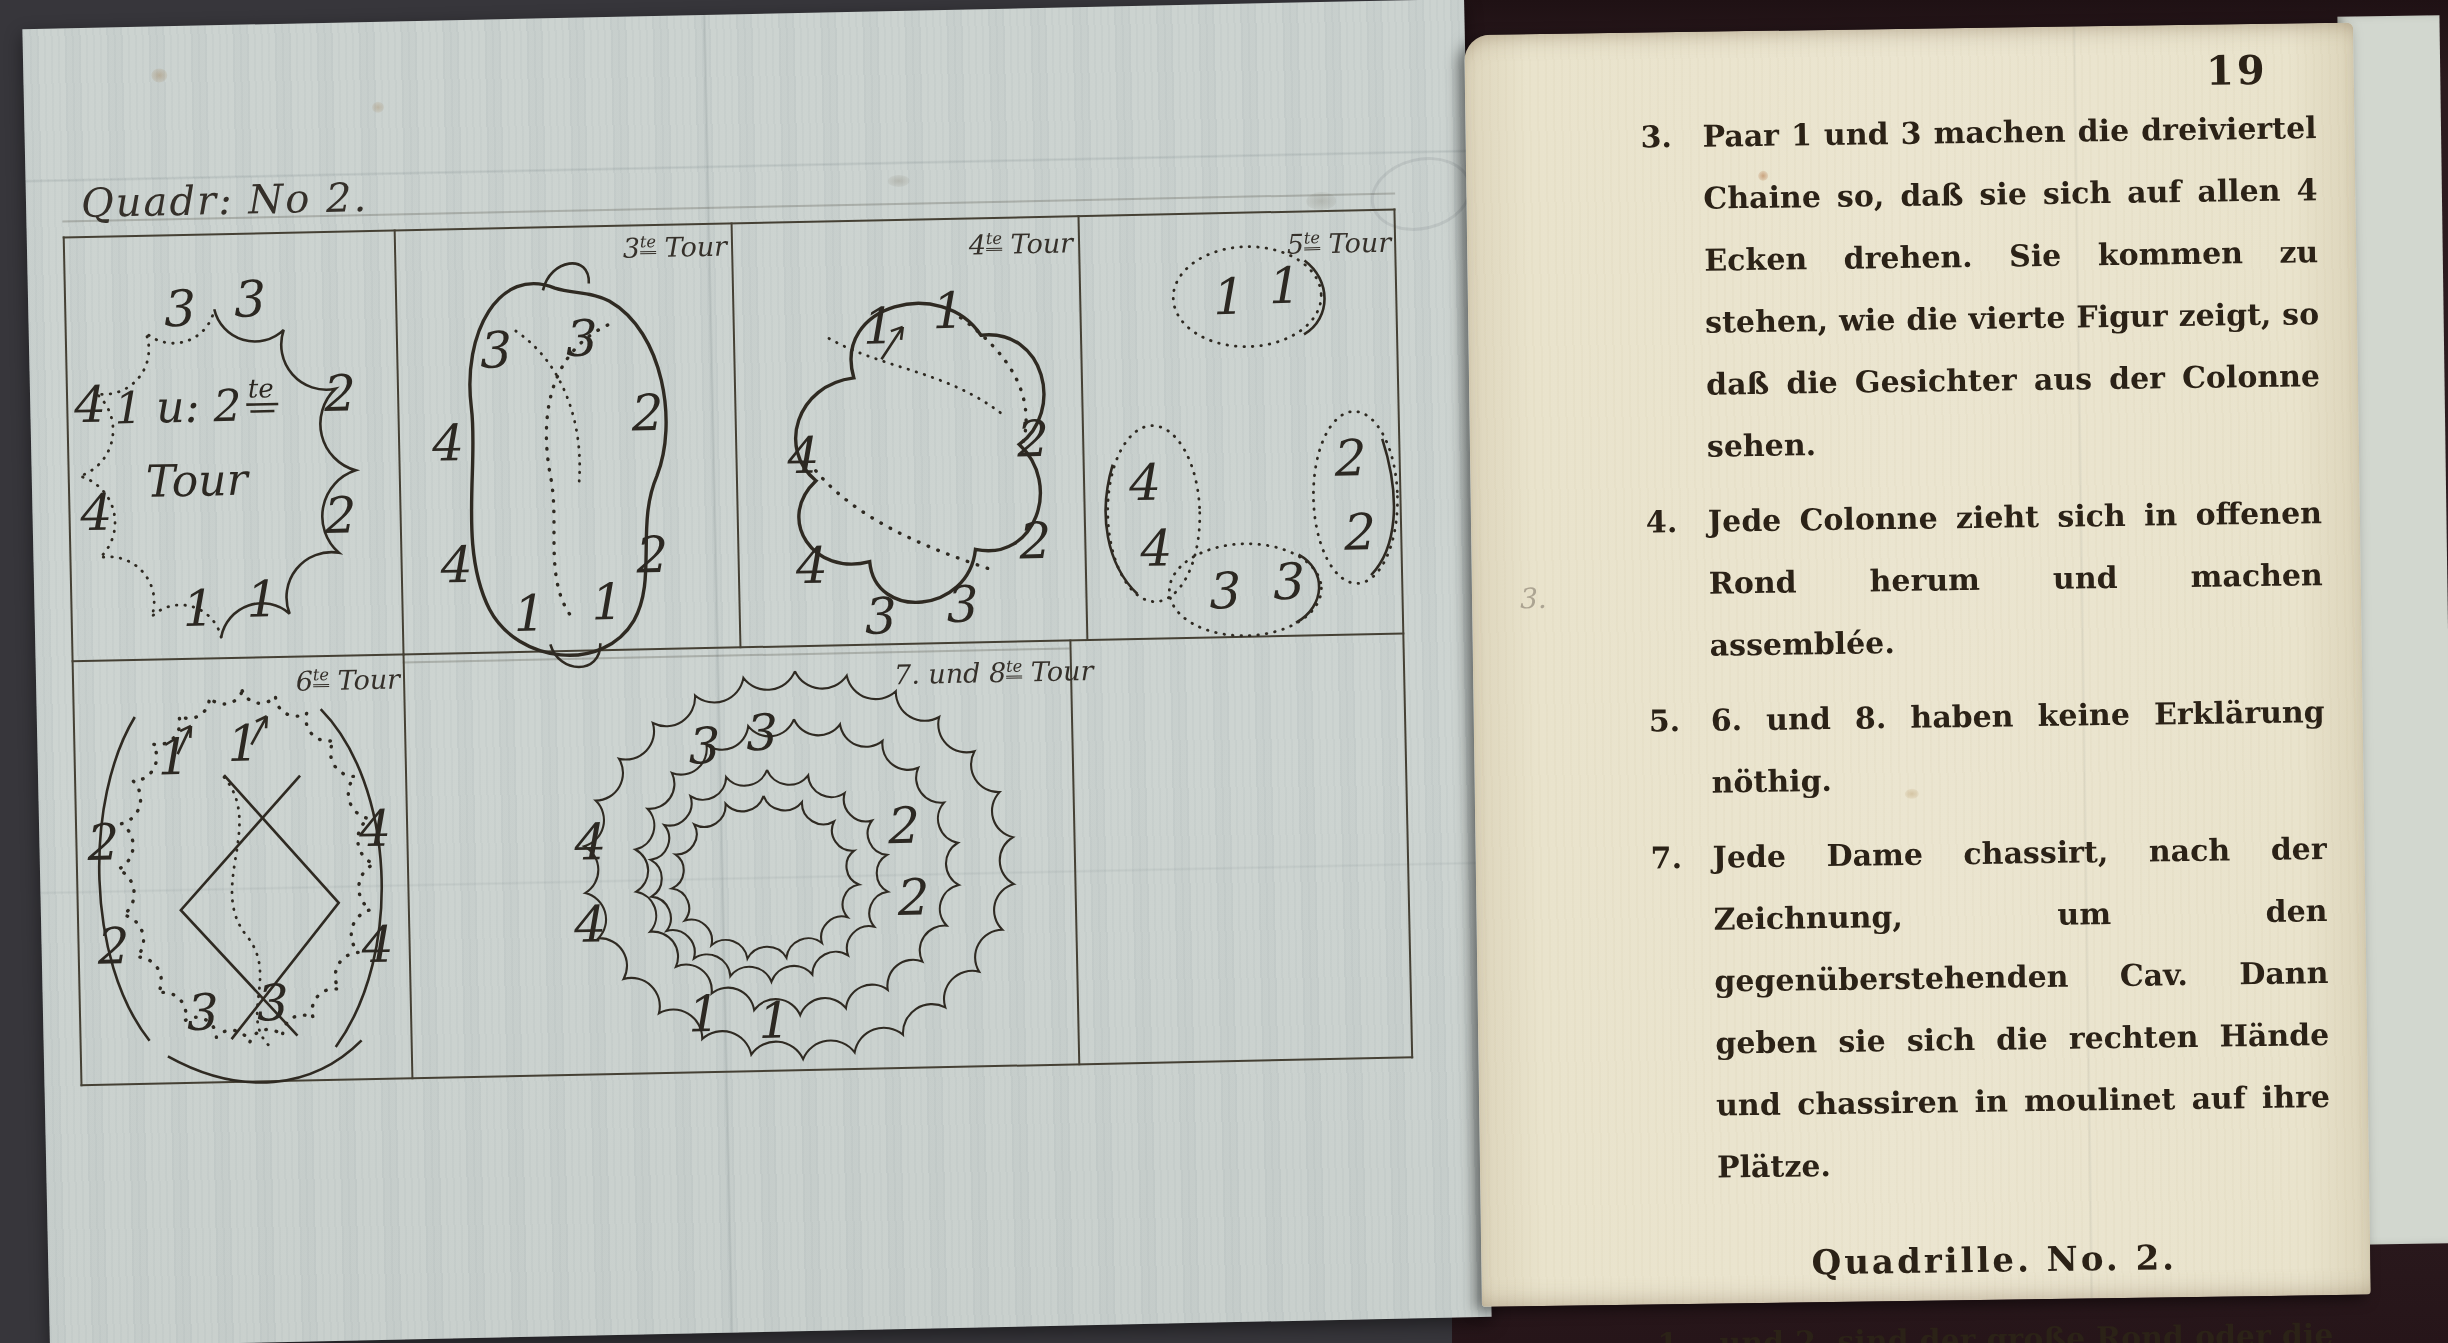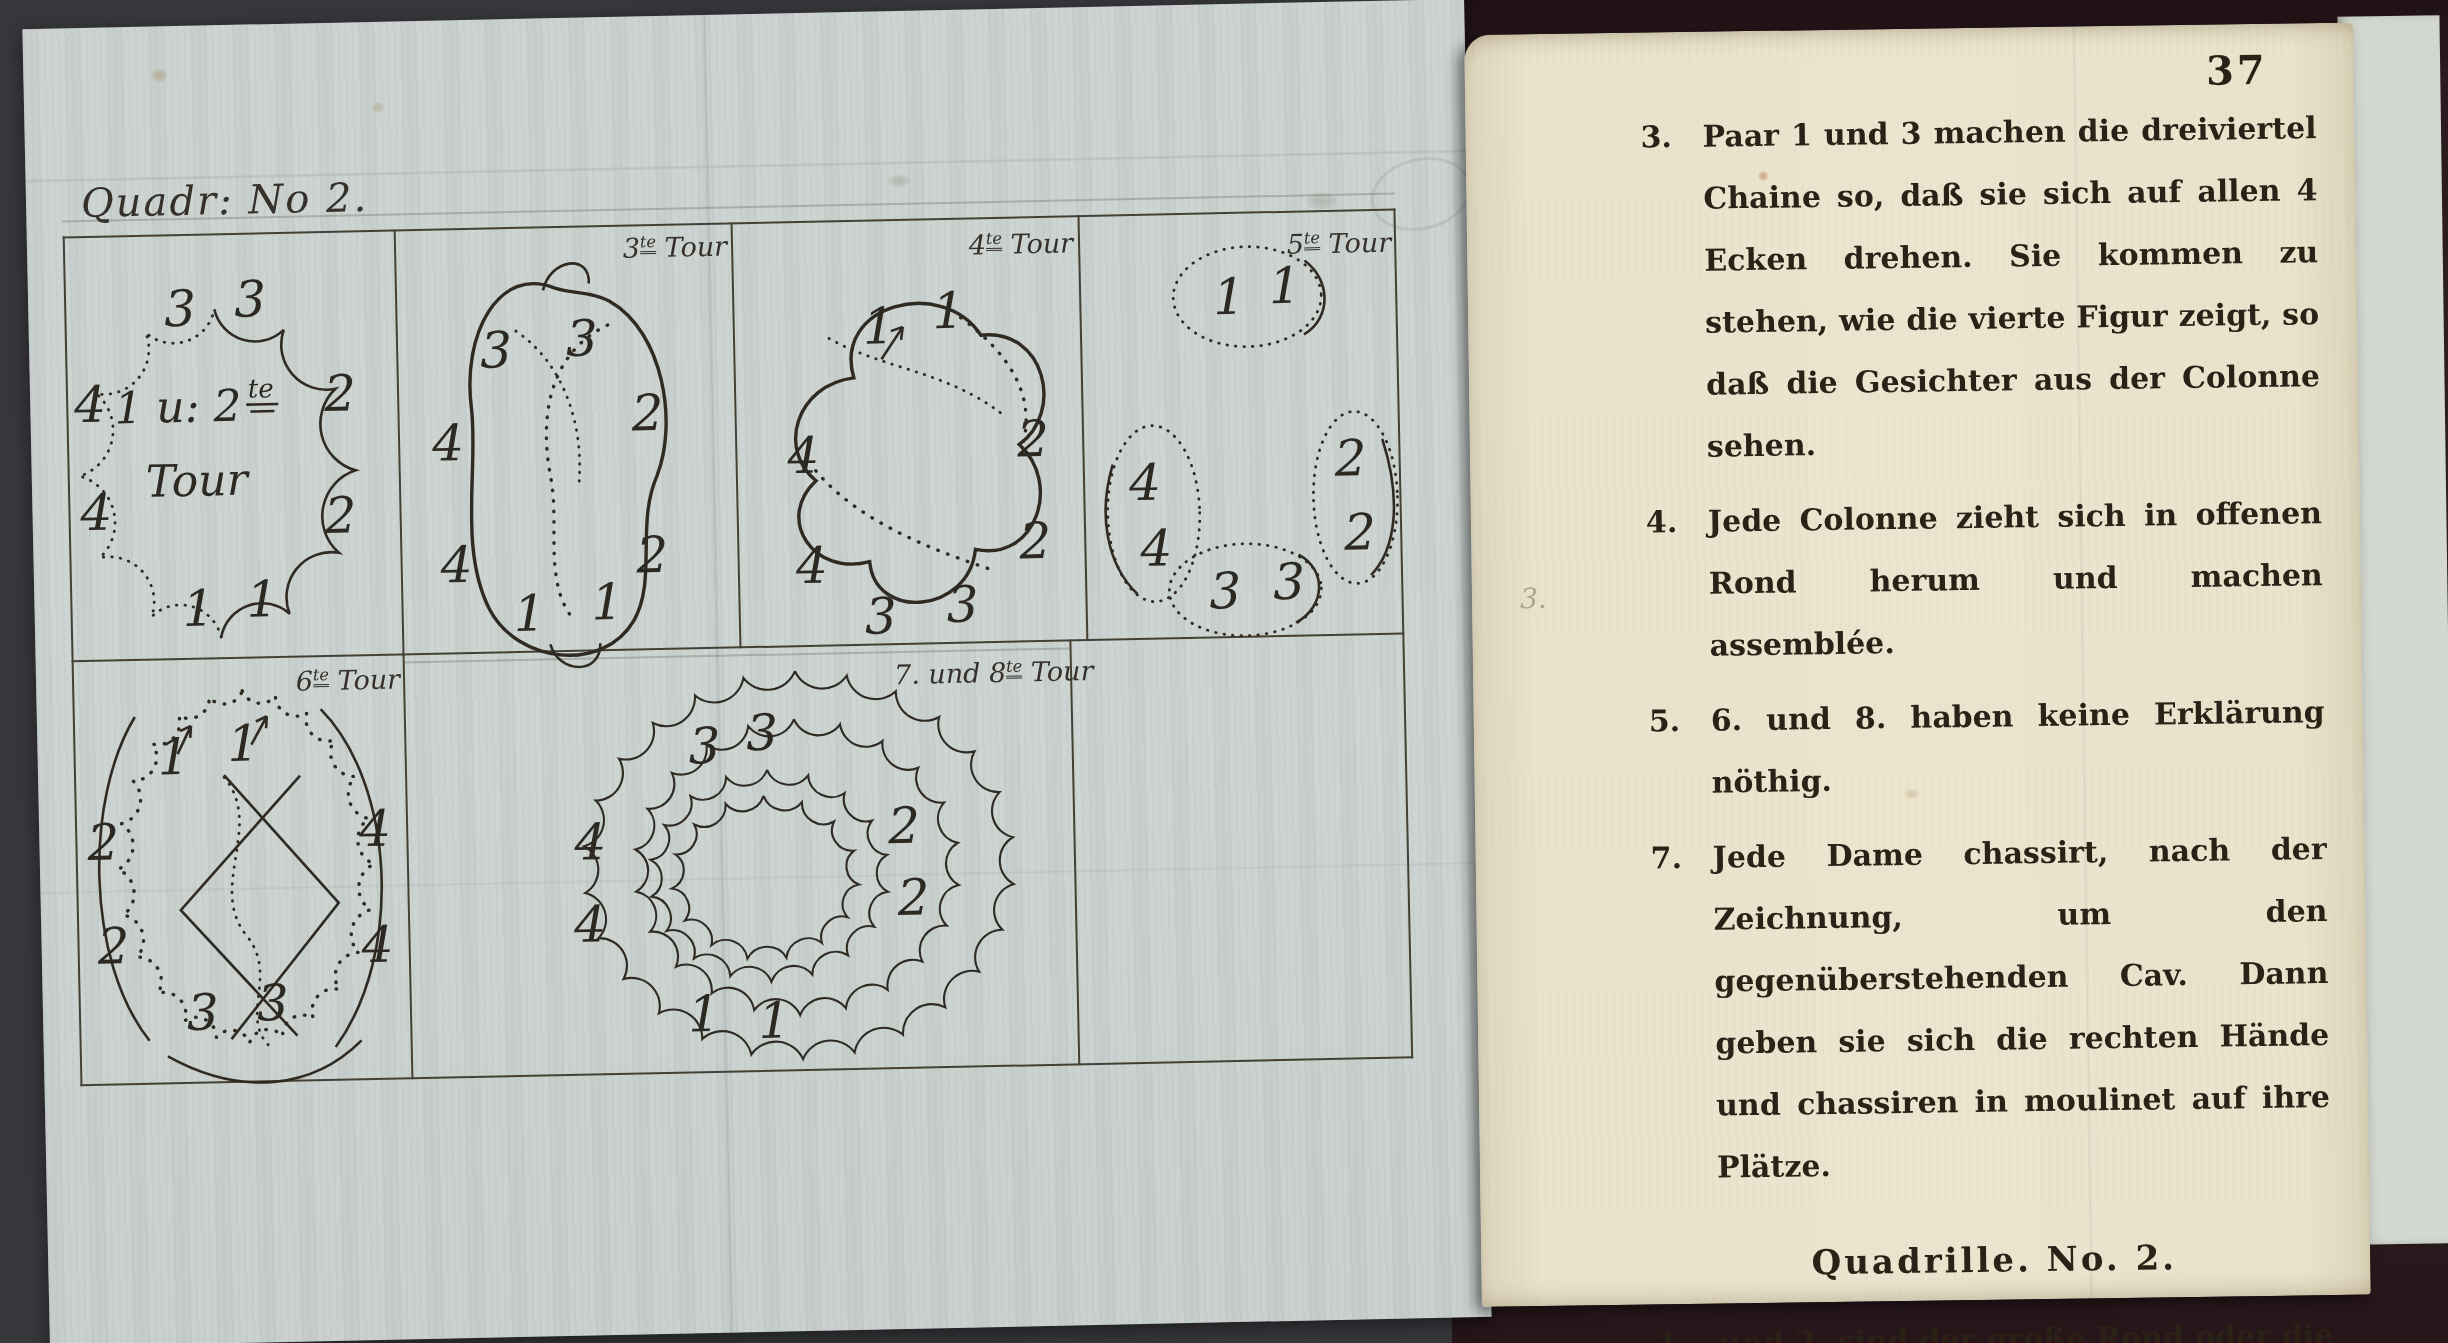--- a/index.html
+++ b/index.html
@@ -203,21 +203,21 @@
     <text class="f50" x="490" y="272">2</text>
     <text class="f50" x="278" y="384">1</text>
     <text class="f50" x="348" y="392">1</text>
   </svg>
 </div>
 
 <div class="page-right">
   <div class="crease-v" style="left:608px;opacity:.5"></div>
   <div class="spot" style="left:292px;top:140px;width:10px;height:10px;background:radial-gradient(rgba(170,100,50,.5),rgba(170,100,50,0))"></div>
   <div class="spot" style="left:430px;top:760px;width:14px;height:10px;background:radial-gradient(rgba(160,120,60,.3),rgba(160,120,60,0))"></div>
-  <div class="pageno">37</div>
+  <div class="pageno">19</div>
   <div class="margin-mark">3.</div>
   <div class="text-col">
     <div class="para">
       <span class="pnum">3.</span>
       <span>Paar 1 und 3 machen die dreiviertel Chaine so, daß sie sich auf allen 4 Ecken drehen. Sie kommen zu stehen, wie die vierte Figur zeigt, so daß die Gesichter aus der Colonne sehen.</span>
     </div>
     <div class="para">
       <span class="pnum">4.</span>
       <span>Jede Colonne zieht sich in offenen Rond herum und machen assemblée.</span>
     </div>

